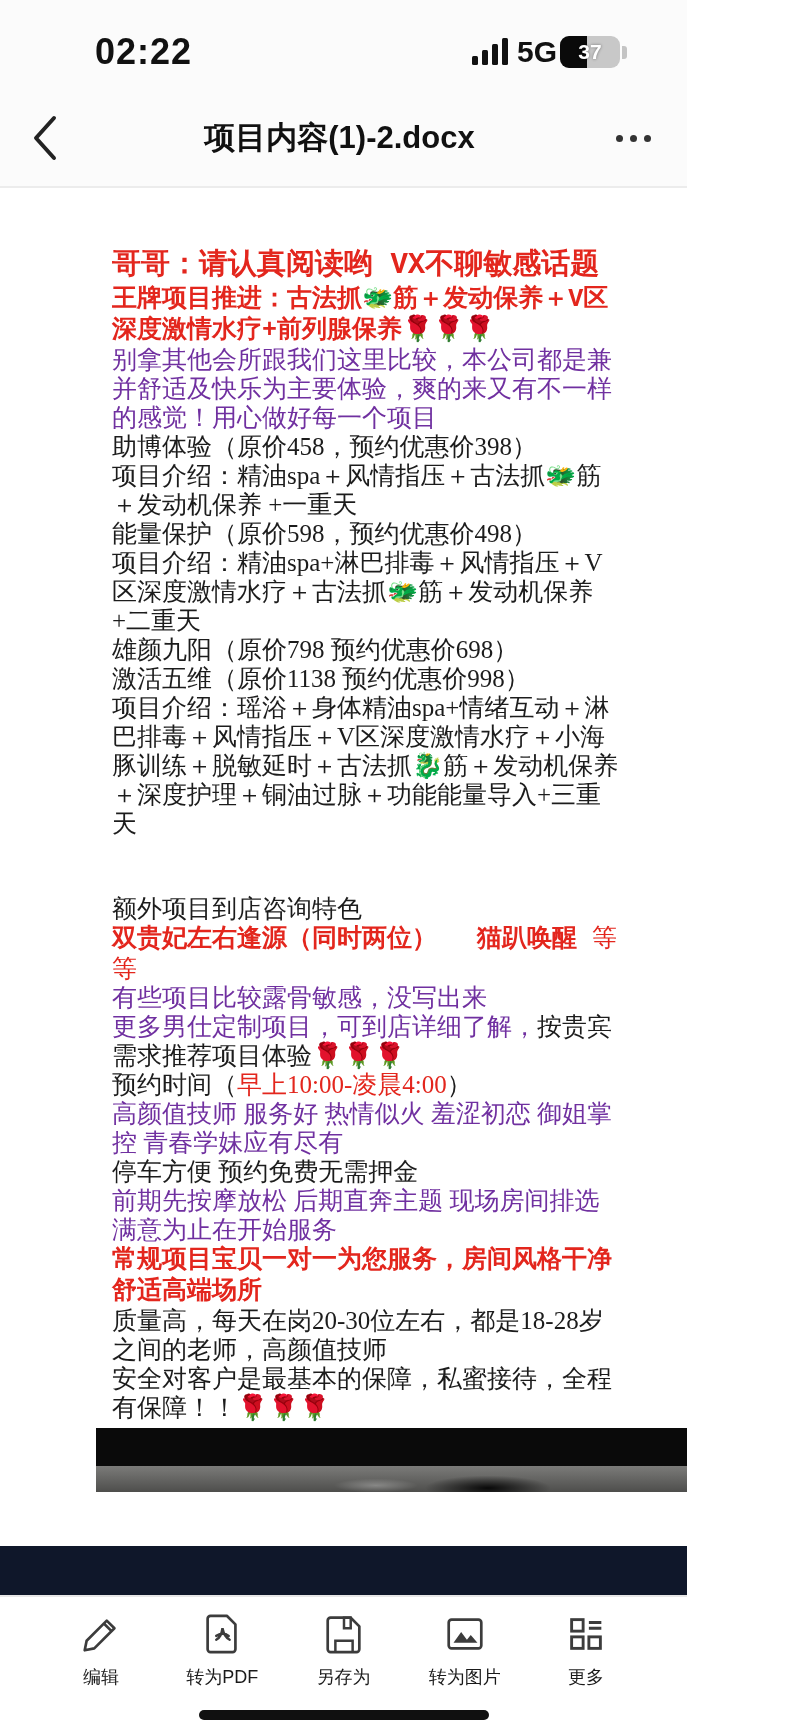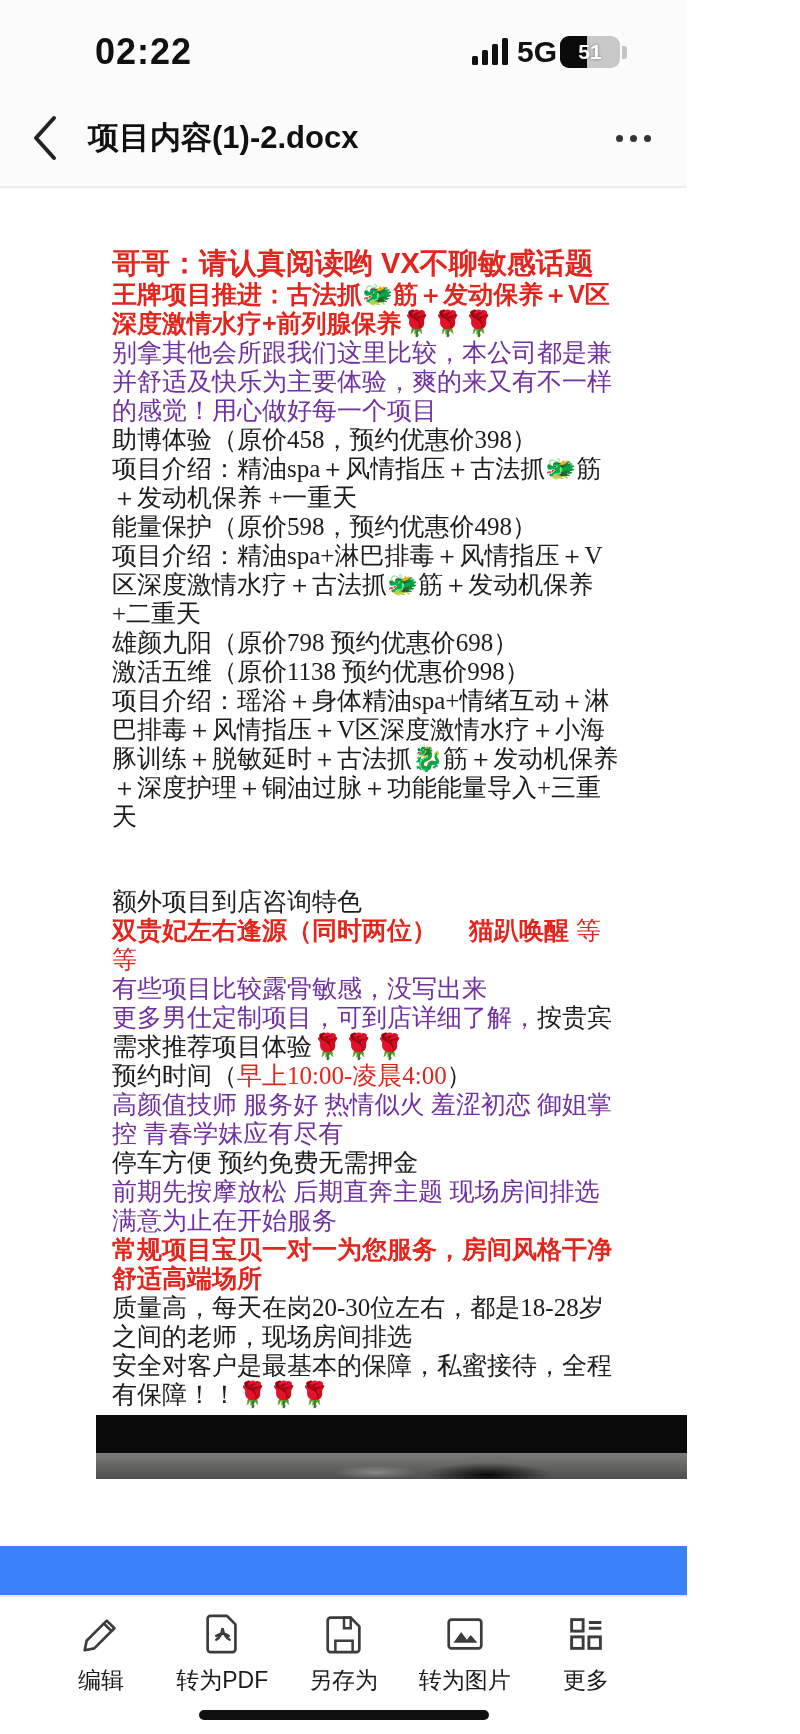--- a/index.html
+++ b/index.html
@@ -1,62 +1,62 @@
 <!DOCTYPE html>
 <html style="--red: #E3261D; --purple: #7030A0; --black: #1C1C1C;"><head>
 <meta charset="utf-8">
 <style>
   html,body{margin:0;padding:0;background:#fff;}
-  .screen{position:relative;width:687px;height:1734px;background:#3b82f6;overflow:hidden;
+  .screen{position:relative;width:687px;height:1734px;background:#0f172a;overflow:hidden;
           font-family:"Liberation Sans",sans-serif;color:#1f1f1f;}
   
   .status-bar{height:90px;display:flex;align-items:center;justify-content:space-between;
               padding:14px 60px 0 95px;box-sizing:border-box;background:#fbfbfb;}
   .status-time{font-size:36px;font-weight:700;letter-spacing:1px;color:#111;}
   .status-right{display:flex;align-items:center;gap:3px;}
   .net-label{font-size:30px;font-weight:700;color:#111;}
   .battery{position:relative;width:60px;height:32px;border-radius:9px;background:#c8c8c8;overflow:hidden;}
   .battery-fill{position:absolute;left:0;top:0;bottom:0;width:45%;background:#0a0a0a;}
   .battery-num{position:absolute;inset:0;display:flex;align-items:center;justify-content:center;
                font-size:21px;font-weight:700;color:#fff;text-shadow:0 0 3px rgba(0,0,0,.45);}
   .battery-nub{width:5px;height:13px;background:#c4c4c4;border-radius:0 3px 3px 0;margin-left:2px;}
   
   .nav-bar{height:98px;display:flex;align-items:center;background:#fbfbfb;
            border-bottom:2px solid #ececec;padding:0 28px;box-sizing:border-box;}
-  .nav-title{flex:1;text-align:left;font-size:31px;font-weight:700;color:#111;}
+  .nav-title{flex:1;text-align:center;font-size:31px;font-weight:700;color:#111;}
   .nav-back{width:60px;display:flex;align-items:center;}
   .nav-more{width:60px;display:flex;justify-content:flex-end;gap:7px;align-items:center;padding-right:8px;}
   .dot{width:7px;height:7px;border-radius:50%;background:#333;}
   
   .doc{background:#fff;padding:58px 66px 0 112px;min-height:1300px;}
   .para{font-size:25px;line-height:29px;margin:0;
         font-family:"Liberation Serif",serif;word-break:break-all;}
   .para.size-lg{font-size:29px;line-height:34px;}
   .gap-normal{}
   .gap-large{margin-top:56px;}
   .seg{white-space:pre-wrap;}
   .c-red{color:var(--red);}
   .c-purple{color:var(--purple);}
   .c-black{color:var(--black);}
-  .b{font-weight:700;font-family:Liberation Sans, sans-serif;}
+  .b{font-weight:700;font-family:Liberation Mono, monospace;}
   
   .footer-img{margin:6px 0 0 -16px;width:622px;height:64px;}
   .footer-img .black{height:38px;background:#0a0a0a;}
   .footer-img .gray{height:26px;
      background:
        radial-gradient(ellipse 90px 18px at 63% 85%, rgba(0,0,0,.9), rgba(0,0,0,0) 70%),
        radial-gradient(ellipse 60px 10px at 45% 75%, rgba(255,255,255,.28), rgba(255,255,255,0) 70%),
        linear-gradient(#7b7b79,#4e4e4c);}
   
   .toolbar{position:absolute;left:0;right:0;bottom:0;height:139px;background:#fff;
            border-top:2px solid #e7e7e7;display:flex;justify-content:space-between;
            padding:14px 46px 0 46px;box-sizing:border-box;}
   .tool{display:flex;flex-direction:column;align-items:center;width:110px;}
   .tool svg{display:block;}
-  .tool-label{margin-top:8px;font-size:23px;color:#1a1a1a;}
+  .tool-label{margin-top:8px;font-size:18px;color:#1a1a1a;}
   .home-indicator{position:absolute;left:50%;transform:translateX(-50%);bottom:14px;
                   width:290px;height:10px;border-radius:5px;background:#101010;}
 </style>
 </head>
 <body>
 
 <div class="screen">
 
   <div class="status-bar">
     <span class="status-time">02:22</span>
@@ -64,21 +64,21 @@
       <svg width="42" height="32" viewBox="0 0 42 32">
         <rect x="0" y="20" width="6" height="9" rx="1.5" fill="#111"></rect>
         <rect x="10" y="14" width="6" height="15" rx="1.5" fill="#111"></rect>
         <rect x="20" y="8" width="6" height="21" rx="1.5" fill="#111"></rect>
         <rect x="30" y="2" width="6" height="27" rx="1.5" fill="#111"></rect>
       </svg>
       <span class="net-label">5G</span>
       <div style="display:flex;align-items:center;">
         <div class="battery">
           <div class="battery-fill"></div>
-          <span class="battery-num">51</span>
+          <span class="battery-num">37</span>
         </div>
         <div class="battery-nub"></div>
       </div>
     </div>
   </div>
 
   <div class="nav-bar">
     <div class="nav-back">
       <svg width="34" height="52" viewBox="0 0 34 52">
         <polyline points="26,6 8,26 26,46" fill="none" stroke="#222" stroke-width="4" stroke-linecap="round" stroke-linejoin="round"></polyline>
@@ -106,21 +106,21 @@
         <div class="para gap-none"><span class="seg c-black">项目介绍：瑶浴＋身体精油spa+情绪互动＋淋巴排毒＋风情指压＋V区深度激情水疗＋小海豚训练＋脱敏延时＋古法抓🐉筋＋发动机保养＋深度护理＋铜油过脉＋功能能量导入+三重天</span></div>
         <div class="para gap-large"><span class="seg c-black">额外项目到店咨询特色</span></div>
         <div class="para gap-none"><span class="seg c-red b">双贵妃左右逢源（同时两位）　 猫趴唤醒 </span><span class="seg c-red">等等</span></div>
         <div class="para gap-none"><span class="seg c-purple">有些项目比较露骨敏感，没写出来</span></div>
         <div class="para gap-none"><span class="seg c-purple">更多男仕定制项目，可到店详细了解，</span><span class="seg c-black">按贵宾需求推荐项目体验🌹🌹🌹</span></div>
         <div class="para gap-none"><span class="seg c-black">预约时间（</span><span class="seg c-red">早上10:00-凌晨4:00</span><span class="seg c-black">）</span></div>
         <div class="para gap-none"><span class="seg c-purple">高颜值技师 服务好 热情似火 羞涩初恋 御姐掌控 青春学妹应有尽有</span></div>
         <div class="para gap-none"><span class="seg c-black">停车方便 预约免费无需押金</span></div>
         <div class="para gap-none"><span class="seg c-purple">前期先按摩放松 后期直奔主题 现场房间排选 满意为止在开始服务</span></div>
         <div class="para gap-normal"><span class="seg c-red b">常规项目宝贝一对一为您服务，房间风格干净舒适高端场所</span></div>
-        <div class="para gap-none"><span class="seg c-black">质量高，每天在岗20-30位左右，都是18-28岁之间的老师，现场房间排选</span></div>
+        <div class="para gap-none"><span class="seg c-black">质量高，每天在岗20-30位左右，都是18-28岁之间的老师，高颜值技师</span></div>
         <div class="para gap-none"><span class="seg c-black">安全对客户是最基本的保障，私蜜接待，全程有保障！！🌹🌹🌹</span></div>
       </div>
     <div class="footer-img">
       <div class="black"></div>
       <div class="gray"></div>
     </div>
   </div>
 
   <div class="toolbar">
     <div class="tool">

